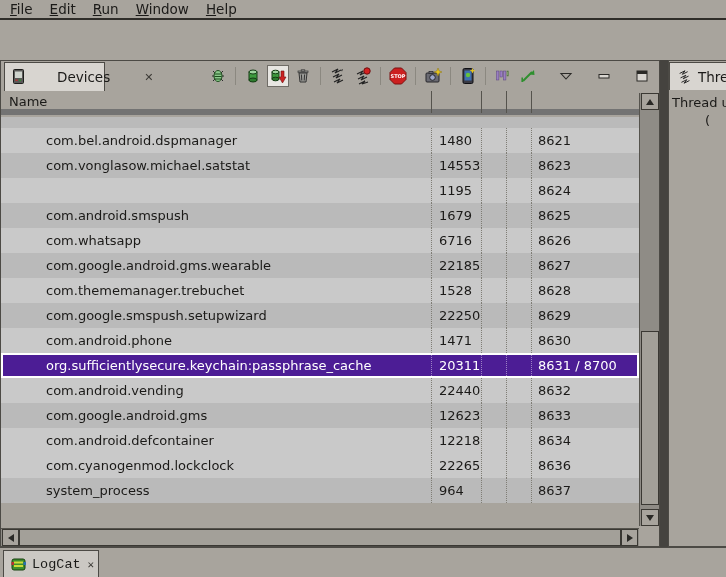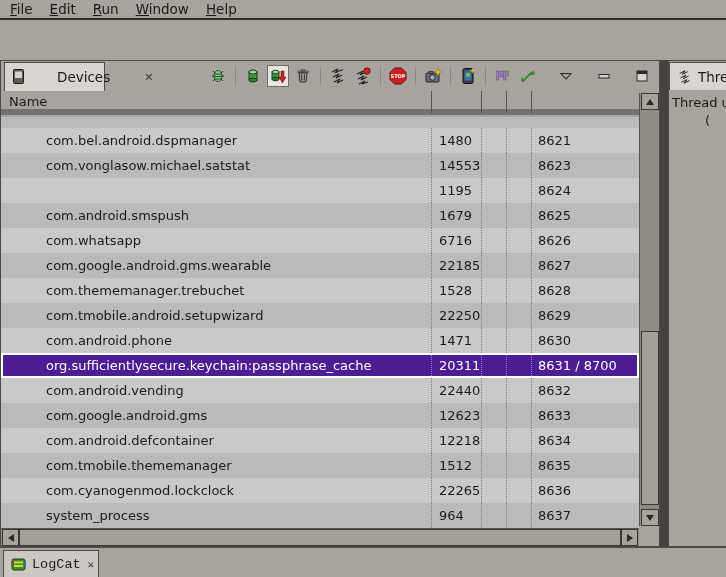--- a/index.html
+++ b/index.html
@@ -302,21 +302,21 @@
             <span class="rsep rs4"></span>
             <span class="cell name">com.thememanager.trebuchet</span>
             <span class="cell pid">1528</span>
             <span class="cell port">8628</span>
           </div>
           <div class="row dark">
             <span class="rsep rs1"></span>
             <span class="rsep rs2"></span>
             <span class="rsep rs3"></span>
             <span class="rsep rs4"></span>
-            <span class="cell name">com.tmobile.android.setupwizard</span>
+            <span class="cell name">com.google.smspush.setupwizard</span>
             <span class="cell pid">22250</span>
             <span class="cell port">8629</span>
           </div>
           <div class="row light">
             <span class="rsep rs1"></span>
             <span class="rsep rs2"></span>
             <span class="rsep rs3"></span>
             <span class="rsep rs4"></span>
             <span class="cell name">com.android.phone</span>
             <span class="cell pid">1471</span>
@@ -350,29 +350,20 @@
             <span class="cell port">8633</span>
           </div>
           <div class="row light">
             <span class="rsep rs1"></span>
             <span class="rsep rs2"></span>
             <span class="rsep rs3"></span>
             <span class="rsep rs4"></span>
             <span class="cell name">com.android.defcontainer</span>
             <span class="cell pid">12218</span>
             <span class="cell port">8634</span>
-          </div>
-          <div class="row dark">
-            <span class="rsep rs1"></span>
-            <span class="rsep rs2"></span>
-            <span class="rsep rs3"></span>
-            <span class="rsep rs4"></span>
-            <span class="cell name">com.tmobile.thememanager</span>
-            <span class="cell pid">1512</span>
-            <span class="cell port">8635</span>
           </div>
           <div class="row light">
             <span class="rsep rs1"></span>
             <span class="rsep rs2"></span>
             <span class="rsep rs3"></span>
             <span class="rsep rs4"></span>
             <span class="cell name">com.cyanogenmod.lockclock</span>
             <span class="cell pid">22265</span>
             <span class="cell port">8636</span>
           </div>

